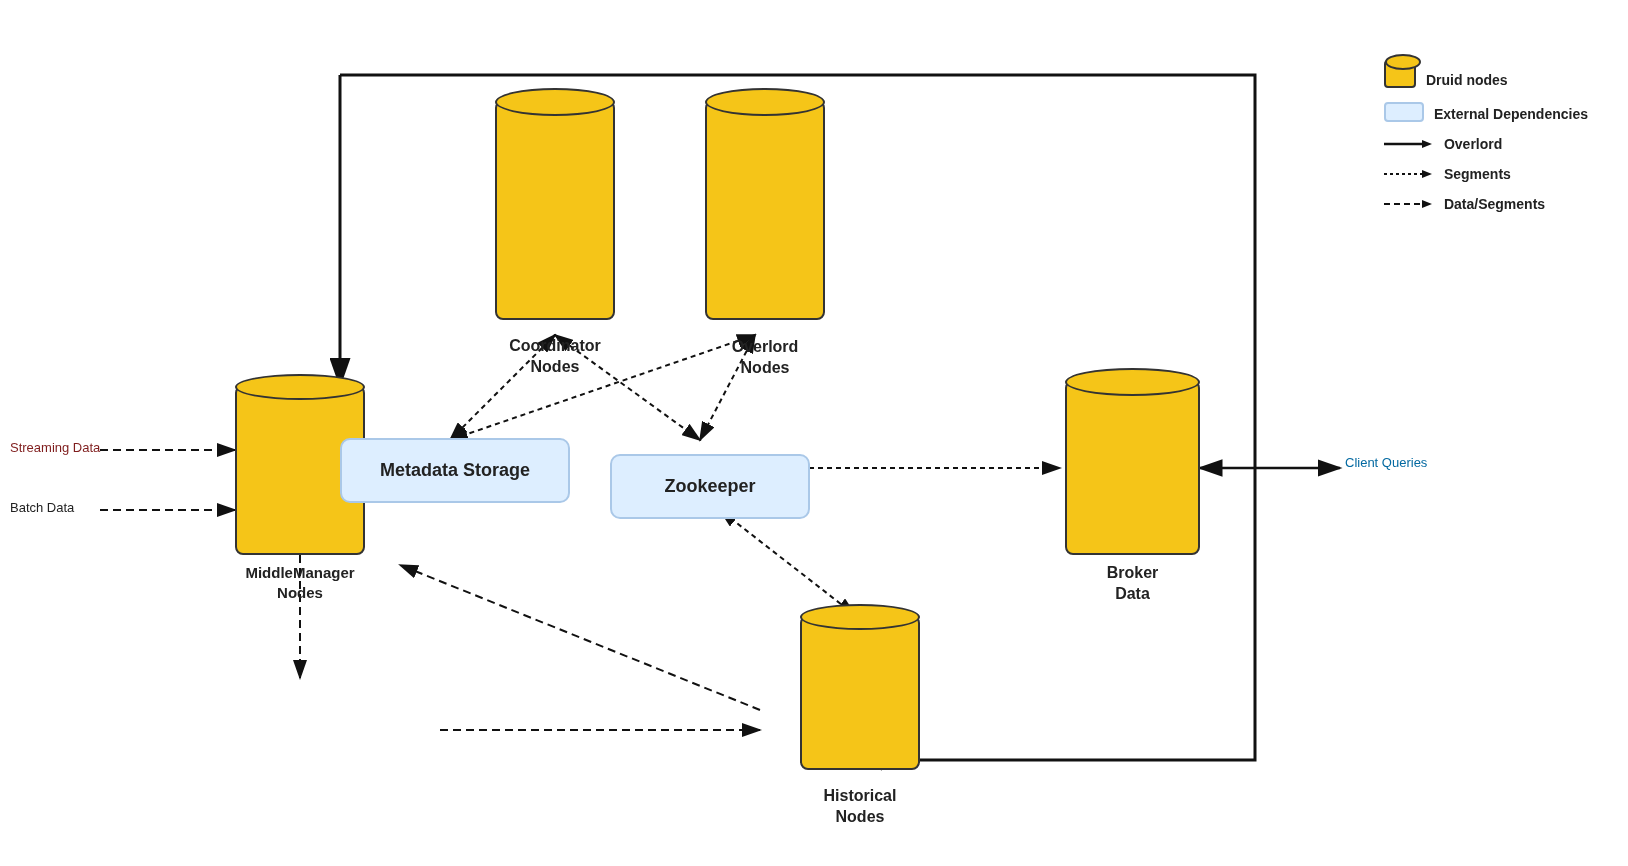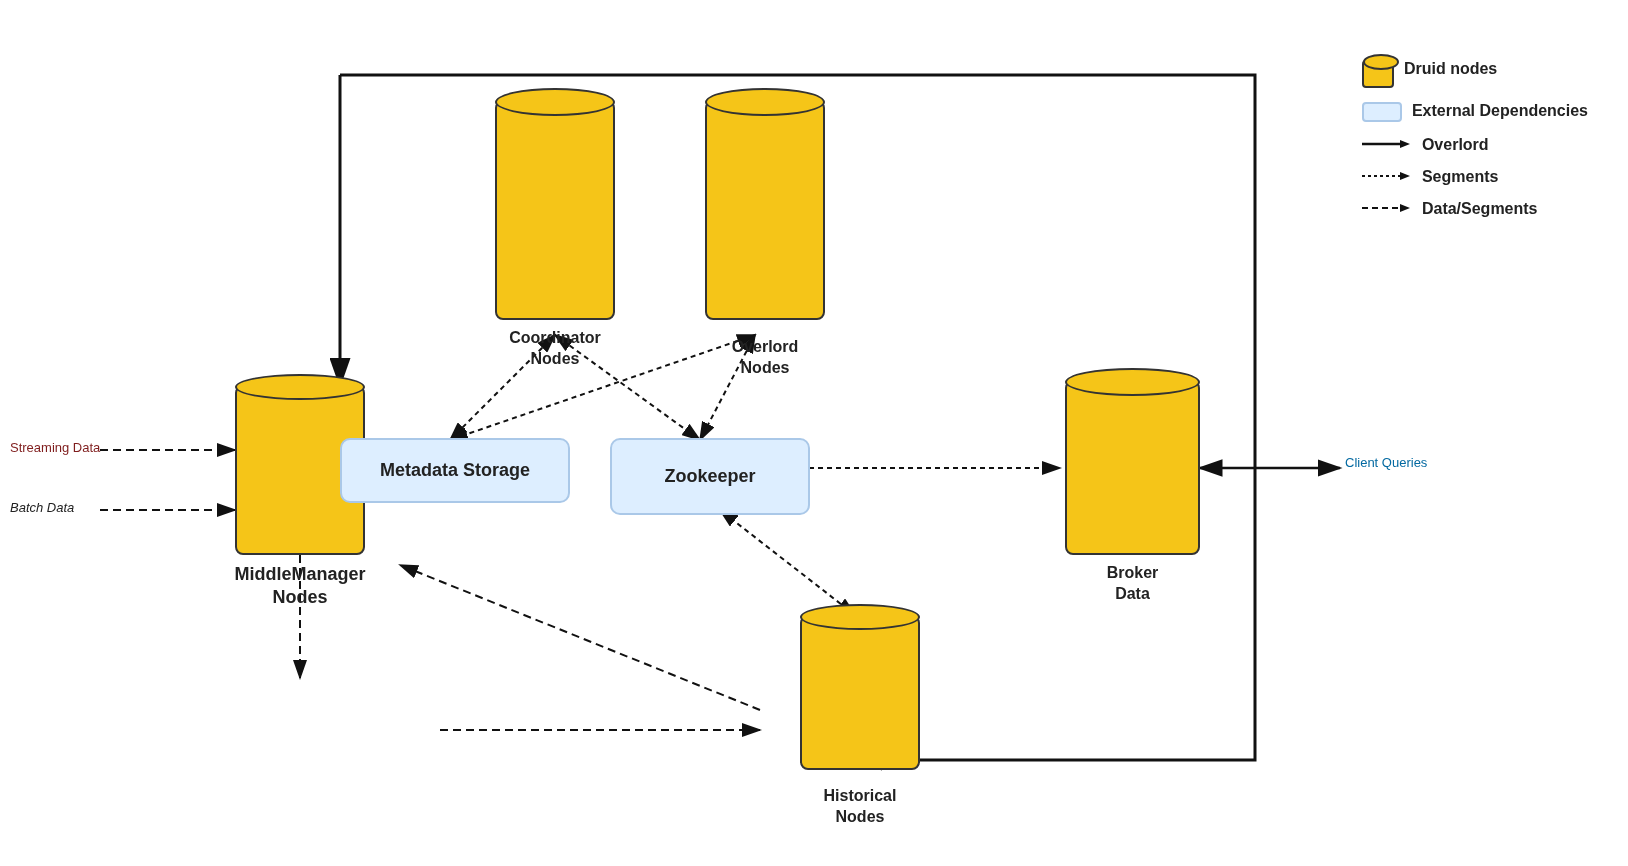--- a/index.html
+++ b/index.html
@@ -79,23 +79,23 @@
     #legend {
       position: absolute;
       top: 60px;
       right: 40px;
       display: flex;
       flex-direction: column;
       gap: 14px;
     }
     .legend-item {
       display: flex;
-      align-items: flex-start;
+      align-items: flex-end;
       gap: 10px;
-      font-size: 16px;
+      font-size: 14px;
       font-weight: bold;
       color: #222;
       padding-left: 7px;
     }
     .legend-cyl {
       width: 32px;
       height: 28px;
       background: #F5C518;
       border: 2px solid #333;
       border-radius: 4px;
@@ -173,37 +173,37 @@
     <line x1="100" y1="510" x2="235" y2="510" stroke="#111" stroke-width="2" stroke-dasharray="8,5" marker-end="url(#arrowDashed)"></line>
 
     <line x1="1200" y1="468" x2="1340" y2="468" stroke="#111" stroke-width="2.5" marker-end="url(#arrowSolid)" marker-start="url(#arrowLeftSolid)"></line>
 
   </svg>
 
   <div class="cylinder" style="left:490px; top:100px; width:130px;">
     <div class="cyl-body" style="width:120px; height:220px; border-radius:8px;">
       <div class="cyl-top" style="width:120px; height:28px; top:-14px; left:-2px;"></div>
     </div>
-    <div class="cyl-label" style="white-space:pre-line; margin-top:8px; font-size:16px;">Coordinator
+    <div class="cyl-label" style="white-space:pre-line; margin-top:16px; font-size:16px;">Coordinator
 Nodes</div>
   </div>
 
   <div class="cylinder" style="left:700px; top:100px; width:130px;">
     <div class="cyl-body" style="width:120px; height:220px; border-radius:8px;">
       <div class="cyl-top" style="width:120px; height:28px; top:-14px; left:-2px;"></div>
     </div>
     <div class="cyl-label" style="white-space:pre-line; margin-top:17px; font-size:16px;">Overlord
 Nodes</div>
   </div>
 
   <div class="cylinder" style="left:230px; top:385px; width:140px;">
     <div class="cyl-body" style="width:130px; height:170px; border-radius:8px;">
       <div class="cyl-top" style="width:130px; height:26px; top:-13px; left:-2px;"></div>
     </div>
-    <div class="cyl-label" style="white-space:pre-line; margin-top:8px; font-size:18px;">MiddleManager
+    <div class="cyl-label" style="white-space:pre-line; margin-top:8px; font-size:15px;">MiddleManager
 Nodes</div>
   </div>
 
   <div class="cylinder" style="left:1060px; top:380px; width:145px;">
     <div class="cyl-body" style="width:135px; height:175px; border-radius:8px;">
       <div class="cyl-top" style="width:135px; height:28px; top:-14px; left:-2px;"></div>
     </div>
     <div class="cyl-label" style="white-space:pre-line; margin-top:8px; font-size:16px;">Broker
 Data</div>
   </div>
@@ -213,29 +213,29 @@
       <div class="cyl-top" style="width:120px; height:26px; top:-13px; left:-2px;"></div>
     </div>
     <div class="cyl-label" style="white-space:pre-line; margin-top:16px; font-size:16px;">Historical
 Nodes</div>
   </div>
 
   <div class="ext-box" style="left:340px; top:438px; width:230px; height:65px;">
     <span class="ext-box-label">Metadata Storage</span>
   </div>
 
-  <div class="ext-box" style="left:610px; top:438px; width:200px; height:77px;">
+  <div class="ext-box" style="left:610px; top:454px; width:200px; height:65px;">
     <span class="ext-box-label">Zookeeper</span>
   </div>
 
 
   <div style="position:absolute; left:10px; top:440px; font-size:13px; color:#7f1d1d;">
     <span>Streaming Data</span>
   </div>
-  <div style="position:absolute; left:10px; top:500px; font-size:13px; color:#222;font-style:italic;">
+  <div style="position:absolute; left:10px; top:500px; font-size:13px; color:#222;">
     <span>Batch Data</span>
   </div>
   <div style="position:absolute; left:1345px; top:455px; font-size:13px; color:#0369a1;">
     <span>Client Queries</span>
   </div>
 
   <div id="legend">
     <div class="legend-item">
       <div class="legend-cyl"></div>
       <span>Druid nodes</span>

